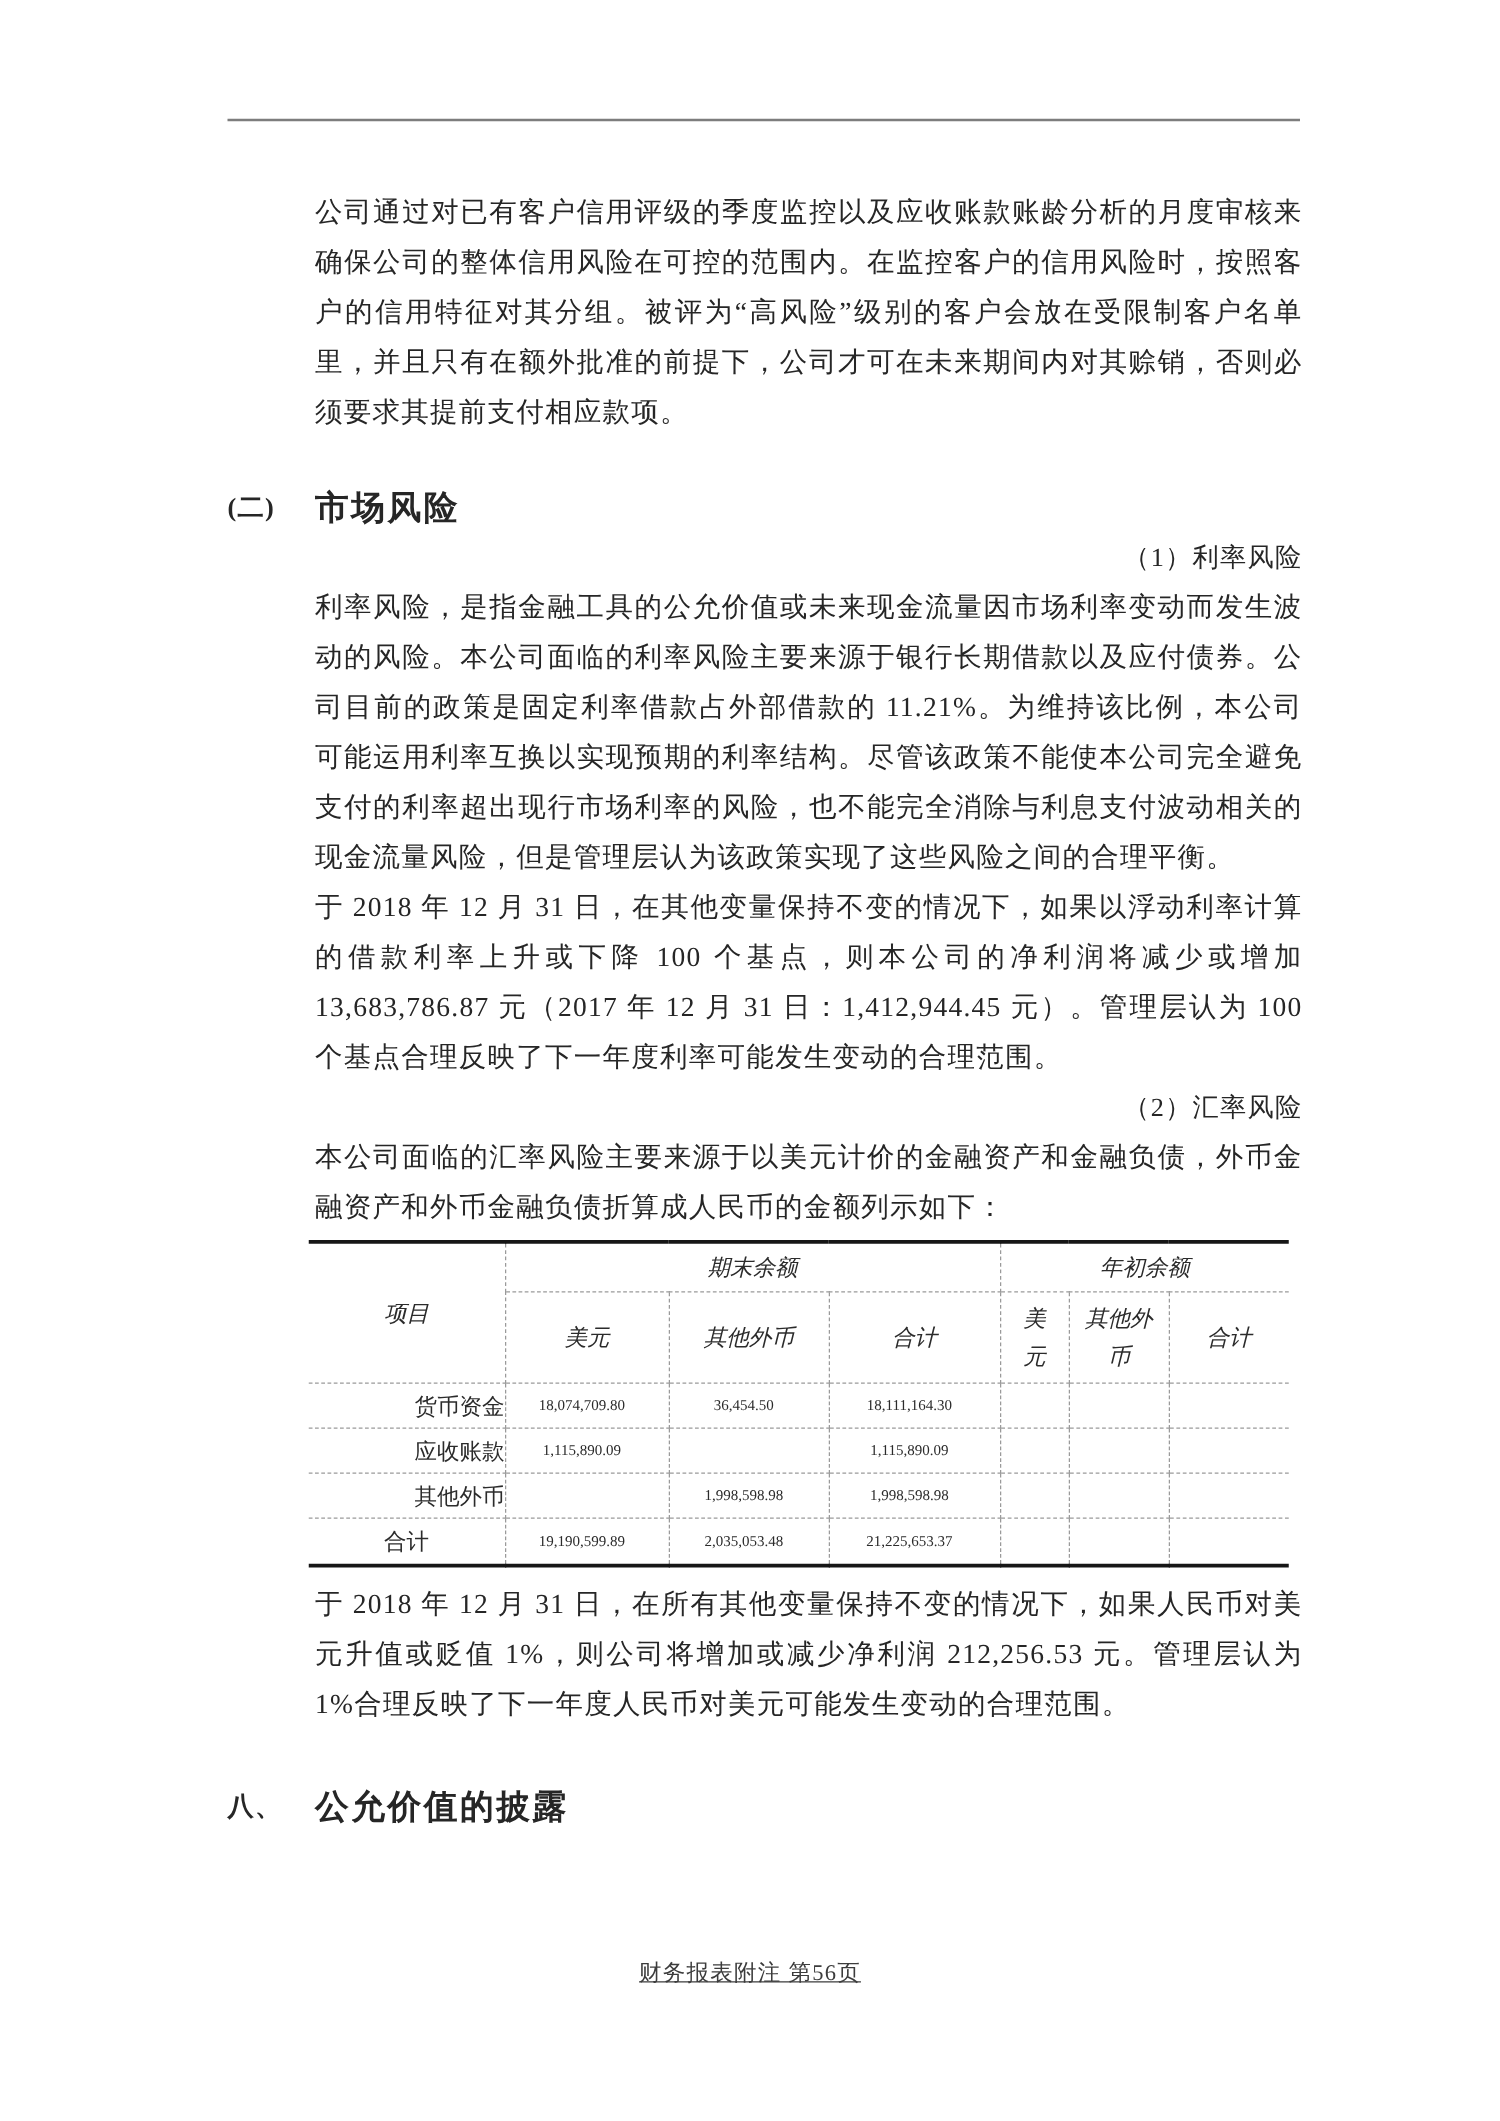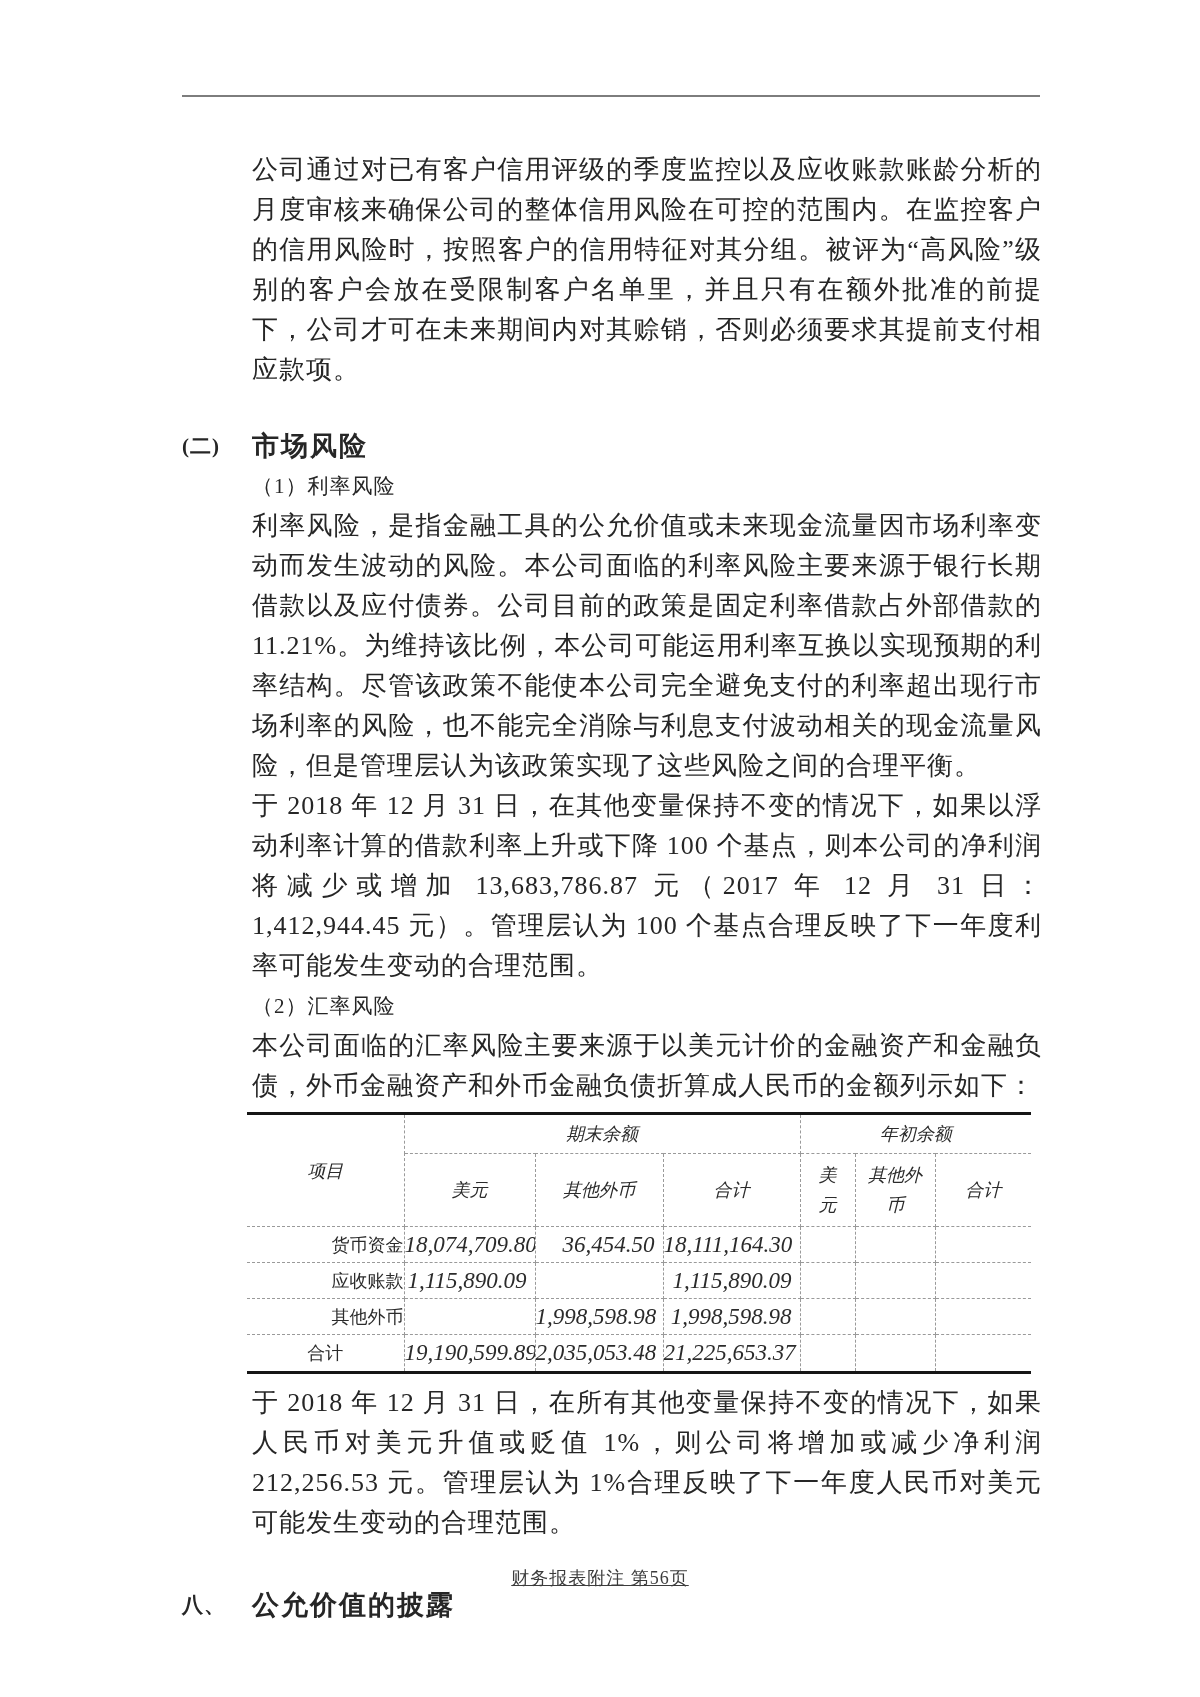--- a/index.html
+++ b/index.html
@@ -25,29 +25,30 @@
   .row { display: flex; }
   .gutter {
     width: 70px; flex: none;
     font-size: 21px; line-height: 40px;
     font-weight: bold;
     letter-spacing: 1px;
   }
   .body-col { width: 790px; flex: none; }
   .para {
     margin: 0;
-    font-size: 26px;
+    font-size: 22px;
     line-height: 40px;
     letter-spacing: 1px;
     text-align: justify;
   }
   .subhead {
     font-size: 21px;
     line-height: 40px;
     letter-spacing: 1px;
+    text-align: right;
   }
   .sec-title {
     font-size: 27px;
     line-height: 40px;
     font-weight: bold;
     letter-spacing: 2px;
   }
   .sec-row { margin-top: 36px; }
   .fair-value-row { margin-top: 42px; }
 
@@ -71,21 +72,21 @@
   }
   .fx tr > *:first-child { border-left: none; }
   .fx tr > *:last-child  { border-right: none; }
   .fx thead th { text-align: center; font-style: italic; }
   .fx .group-row th { height: 38px; }
   .fx .colhead-row th { height: 72px; padding: 0 10px; line-height: 30px; }
   .fx tbody tr { height: 36px; }
   .fx tbody tr.total-row { height: 38px; }
   .fx td.item { text-align: right; padding-left: 13px; }
   .fx td.item-center { text-align: center; padding-left: 0; }
-  .fx td.num { text-align: right; padding-right: 8px; font-size: 23px; font-style: italic; }
+  .fx td.num { text-align: center; padding-right: 8px; font-size: 12px; }
   .after-table { margin-top: 9px; }
 
   .page-footer {
     position: absolute;
     top: 1566px; left: 0;
     width: 1200px;
     text-align: center;
     font-size: 18px;
     letter-spacing: 1px;
     color: #3c3c3c;

